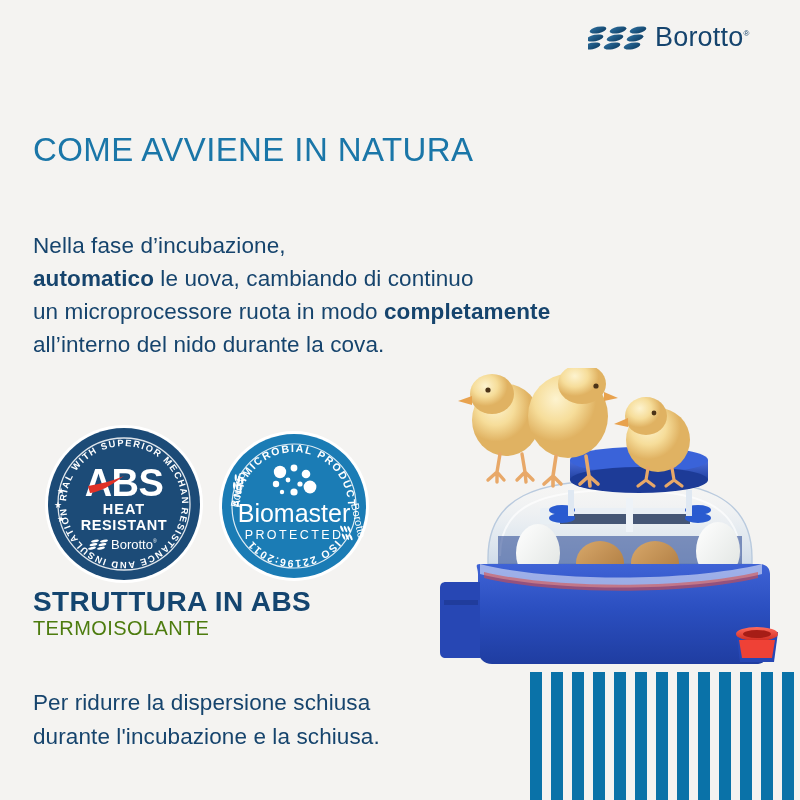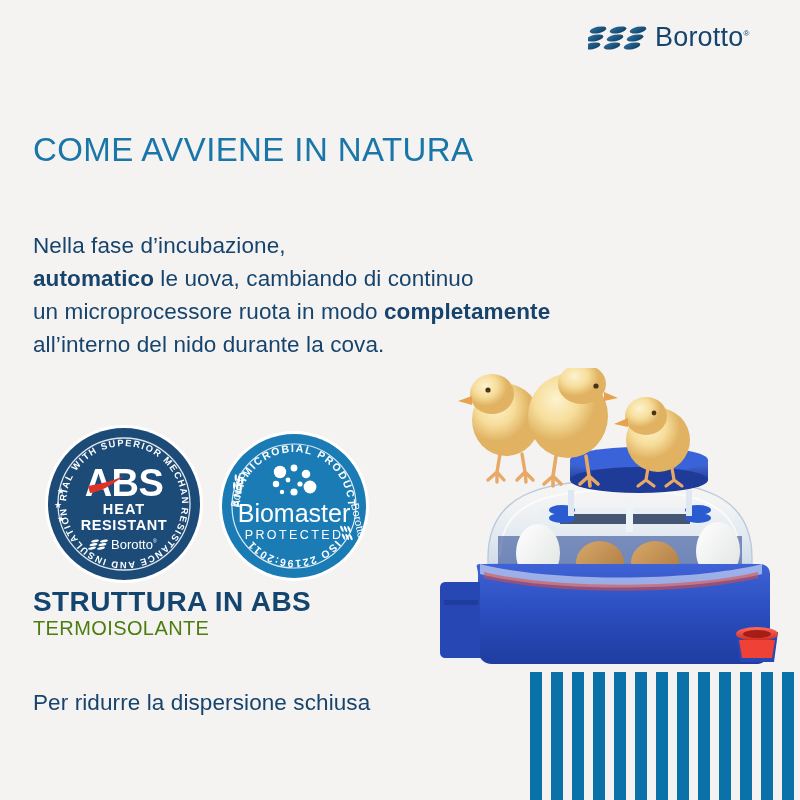--- a/index.html
+++ b/index.html
@@ -113,20 +113,21 @@
       <div><span>Nella fase d’incubazione,</span></div>
       <div><b>automatico</b><span> le uova, cambiando di continuo</span></div>
       <div><span>un microprocessore ruota in modo </span><b>completamente</b></div>
       <div><span>all’interno del nido durante la cova.</span></div>
     </div>
 
   <div class="h3">STRUTTURA IN ABS</div>
   <div class="h4">TERMOISOLANTE</div>
   <div class="body2">
       <div><span>Per ridurre la dispersione schiusa</span></div>
+      <div><span>durante l'incubazione e la schiusa.</span></div>
     </div>
 
   <div class="badge" id="abs-badge">
     <svg viewBox="0 0 160 160" width="160" height="160">
       <defs>
         <path id="absArcTop" d="M 80,80 m -63,0 a 63,63 0 0 1 126,0" fill="none"></path>
         <path id="absArcTopPath" d="M 22,80 A 58,58 0 0 1 138,80" fill="none"></path>
         <path id="absArcBotPath" d="M 138,80 A 58,58 0 0 1 22,80" fill="none"></path>
       </defs>
       <circle cx="80" cy="80" r="79" fill="#ffffff"></circle>

